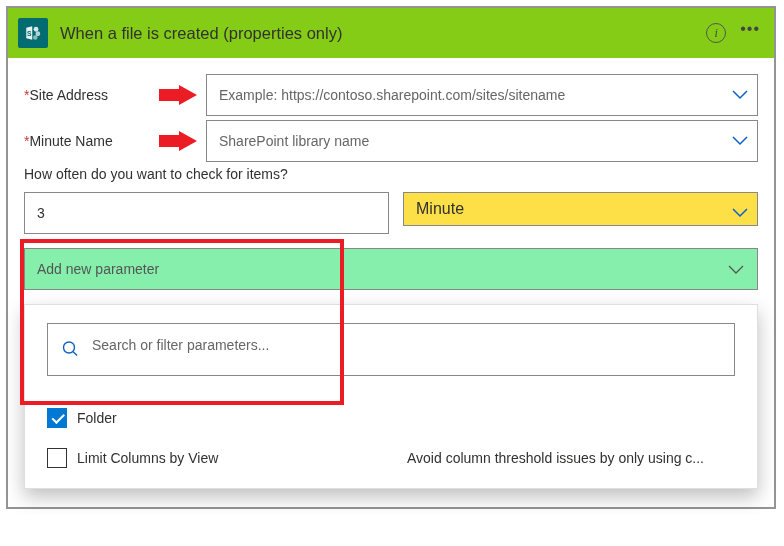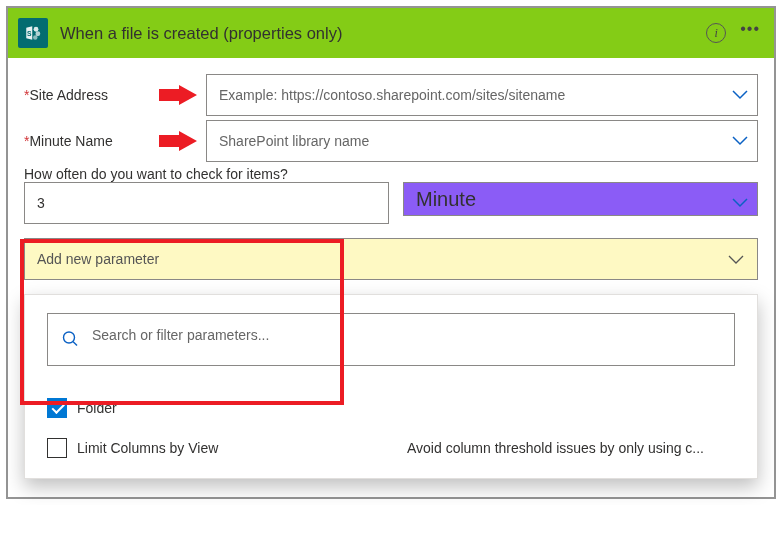--- a/index.html
+++ b/index.html
@@ -95,60 +95,61 @@
   .chev {
     position: absolute;
     right: 10px;
     top: 50%;
     transform: translateY(-50%);
     pointer-events: none;
   }
   .chev svg { display: block; }
   .section-label {
     font-size: 14px;
+    margin-bottom: 10px;
     margin-top: 4px;
   }
   .interval-row {
     display: flex;
     gap: 14px;
     margin-bottom: 14px;
   }
   .interval-num {
     flex: 0 0 365px;
     position: relative;
   }
   .interval-unit {
     flex: 1;
     position: relative;
   }
   .dropdown-style {
     width: 100%;
     height: 34px;
     border: 1px solid #8a8886;
     padding: 0 38px 0 12px;
-    font-size: 20px;
-    display: flex;
-    align-items: center;
-    background: #8b5cf6;
+    font-size: 16px;
+    display: flex;
+    align-items: center;
+    background: #fde047;
     cursor: pointer;
   }
 
   .param-section {
     position: relative;
     margin-bottom: 14px;
   }
   .param-dropdown {
     width: 100%;
     height: 42px;
     border: 1px solid #8a8886;
     padding: 0 38px 0 12px;
     font-size: 14px;
     display: flex;
     align-items: center;
-    background: #fef9c3;
+    background: #86efac;
     color: #555;
     cursor: pointer;
   }
   .param-chev {
     position: absolute;
     right: 14px;
     top: 14px;
   }
 
   .param-panel {

